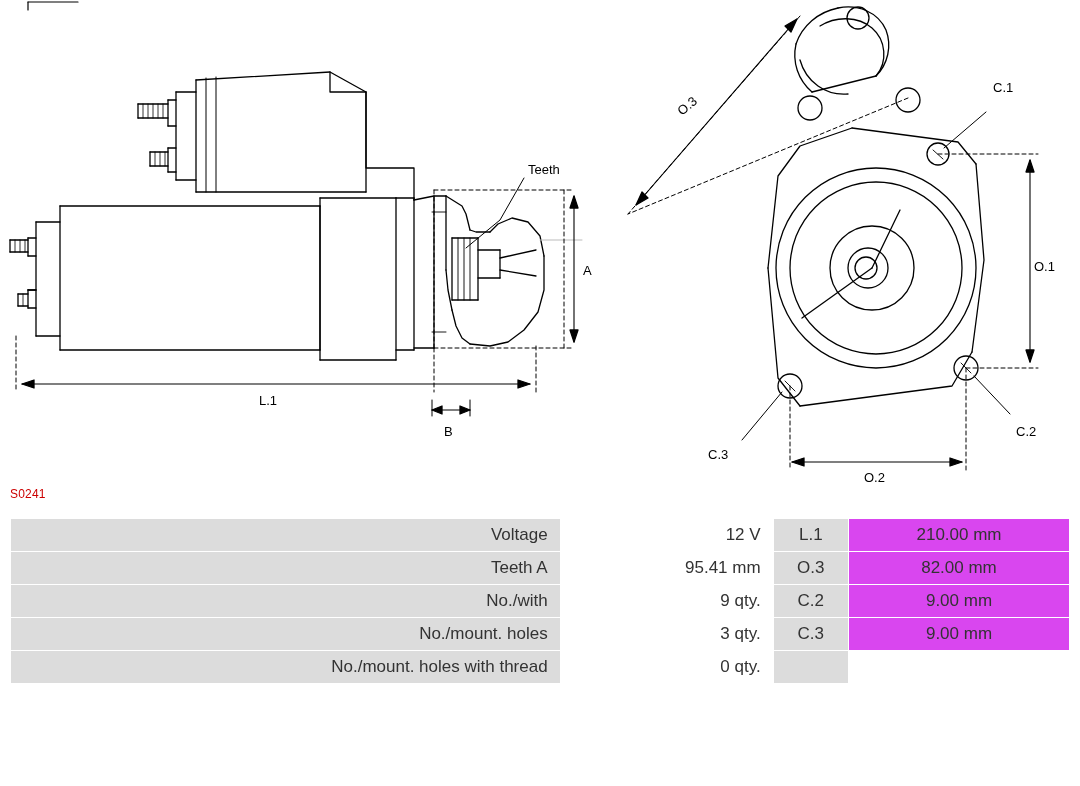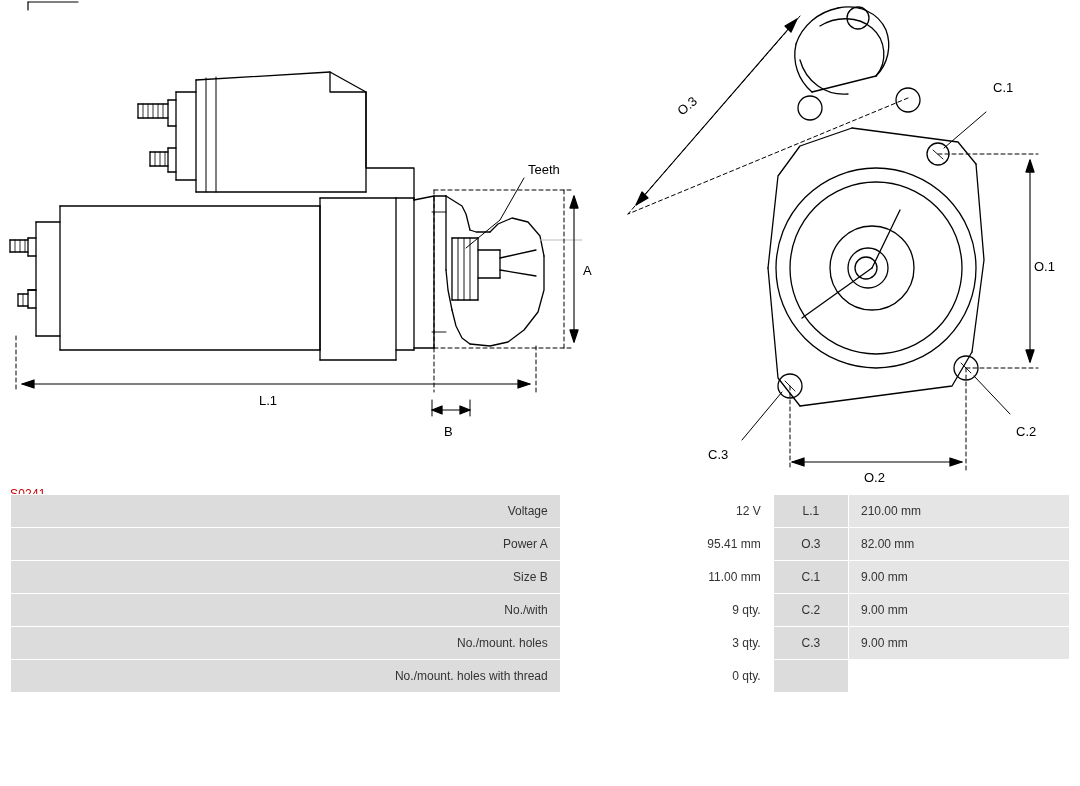--- a/index.html
+++ b/index.html
@@ -29,24 +29,24 @@
     top: 487px;
     font-size: 12px;
     color: #cc0000;
     font-family: "Liberation Sans", sans-serif;
     letter-spacing: 0.2px;
   }
 
   .spec-table {
     position: absolute;
     left: 10px;
-    top: 494px;
+    top: 518px;
     width: 1060px;
     border-collapse: collapse;
-    font-size: 12px;
+    font-size: 17px;
     color: #333;
   }
   .spec-table td {
     border: 1px solid #ffffff;
     height: 33px;
     padding: 0 12px;
     vertical-align: middle;
     background: #dcdcdc;
     white-space: nowrap;
   }
@@ -62,23 +62,23 @@
     background: #ffffff;
     color: #333;
   }
   .spec-table td.label2 {
     text-align: center;
     width: 76px;
     background: #dcdcdc;
     color: #333;
   }
   .spec-table td.value2 {
-    text-align: left;
+    text-align: center;
     width: 224px;
-    background: #e5e5e5;
+    background: #d946ef;
     color: #333;
   }
   .spec-table td.empty {
     background: #dcdcdc;
   }
   .spec-table td.empty-white {
     background: #ffffff;
     border: 1px solid #ffffff;
   }
 
@@ -296,30 +296,24 @@
 
   <table class="spec-table">
     <tbody>
       <tr>
         <td class="label">Voltage</td>
         <td class="value">12 V</td>
         <td class="label2">L.1</td>
         <td class="value2">210.00 mm</td>
       </tr>
       <tr>
-        <td class="label">Power A</td>
+        <td class="label">Teeth A</td>
         <td class="value">95.41 mm</td>
         <td class="label2">O.3</td>
         <td class="value2">82.00 mm</td>
-      </tr>
-      <tr>
-        <td class="label">Size B</td>
-        <td class="value">11.00 mm</td>
-        <td class="label2">C.1</td>
-        <td class="value2">9.00 mm</td>
       </tr>
       <tr>
         <td class="label">No./with</td>
         <td class="value">9 qty.</td>
         <td class="label2">C.2</td>
         <td class="value2">9.00 mm</td>
       </tr>
       <tr>
         <td class="label">No./mount. holes</td>
         <td class="value">3 qty.</td>

